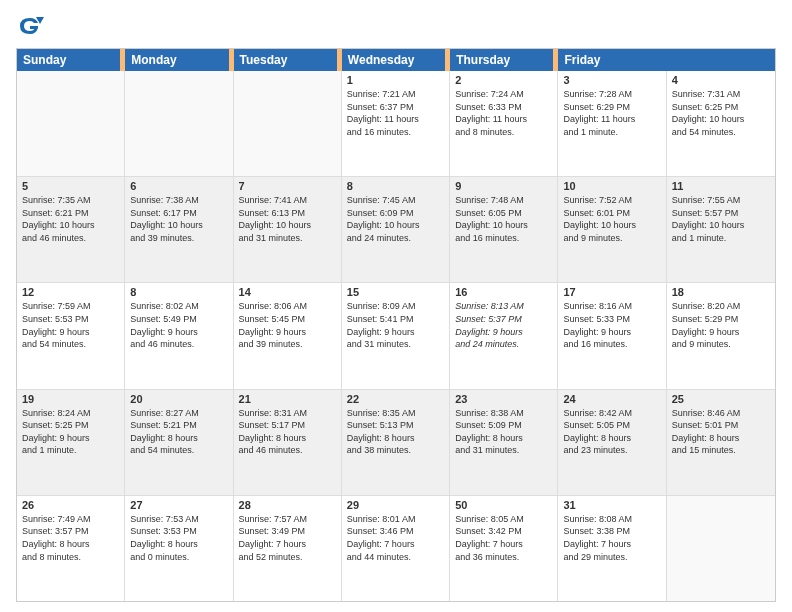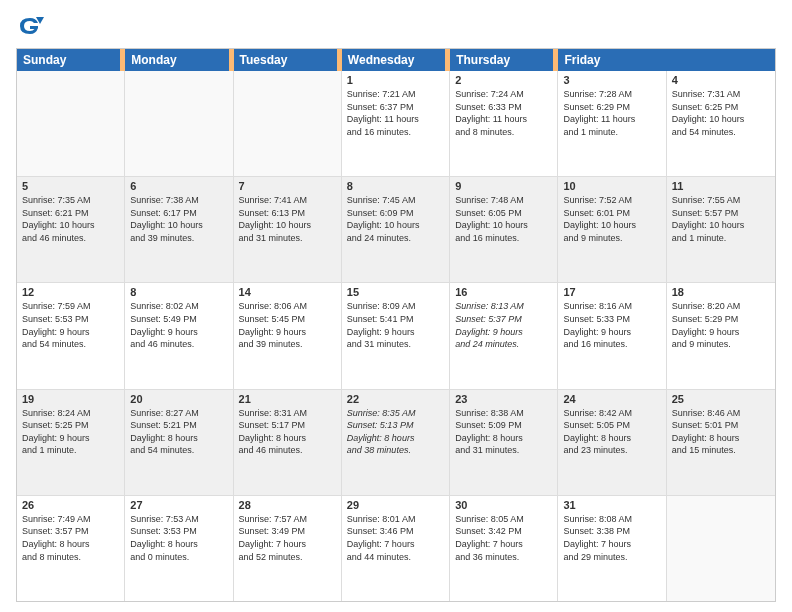--- a/index.html
+++ b/index.html
@@ -298,21 +298,21 @@
           </div>
           <div class="cal-cell shaded">
             <div class="day-number">21</div>
             <div class="day-info" style="white-space: pre-line;">Sunrise: 8:31 AM
 Sunset: 5:17 PM
 Daylight: 8 hours
 and 46 minutes.</div>
           </div>
           <div class="cal-cell shaded">
             <div class="day-number">22</div>
-            <div class="day-info" style="white-space: pre-line; font-style: italic;">Sunrise: 8:35 AM
+            <div class="day-info" style="white-space: pre-line;">Sunrise: 8:35 AM
 Sunset: 5:13 PM
 Daylight: 8 hours
 and 38 minutes.</div>
           </div>
           <div class="cal-cell shaded">
             <div class="day-number">23</div>
             <div class="day-info" style="white-space: pre-line;">Sunrise: 8:38 AM
 Sunset: 5:09 PM
 Daylight: 8 hours
 and 31 minutes.</div>
@@ -355,21 +355,21 @@
 and 52 minutes.</div>
           </div>
           <div class="cal-cell">
             <div class="day-number">29</div>
             <div class="day-info" style="white-space: pre-line;">Sunrise: 8:01 AM
 Sunset: 3:46 PM
 Daylight: 7 hours
 and 44 minutes.</div>
           </div>
           <div class="cal-cell">
-            <div class="day-number">30</div>
+            <div class="day-number">50</div>
             <div class="day-info" style="white-space: pre-line;">Sunrise: 8:05 AM
 Sunset: 3:42 PM
 Daylight: 7 hours
 and 36 minutes.</div>
           </div>
           <div class="cal-cell">
             <div class="day-number">31</div>
             <div class="day-info" style="white-space: pre-line;">Sunrise: 8:08 AM
 Sunset: 3:38 PM
 Daylight: 7 hours

